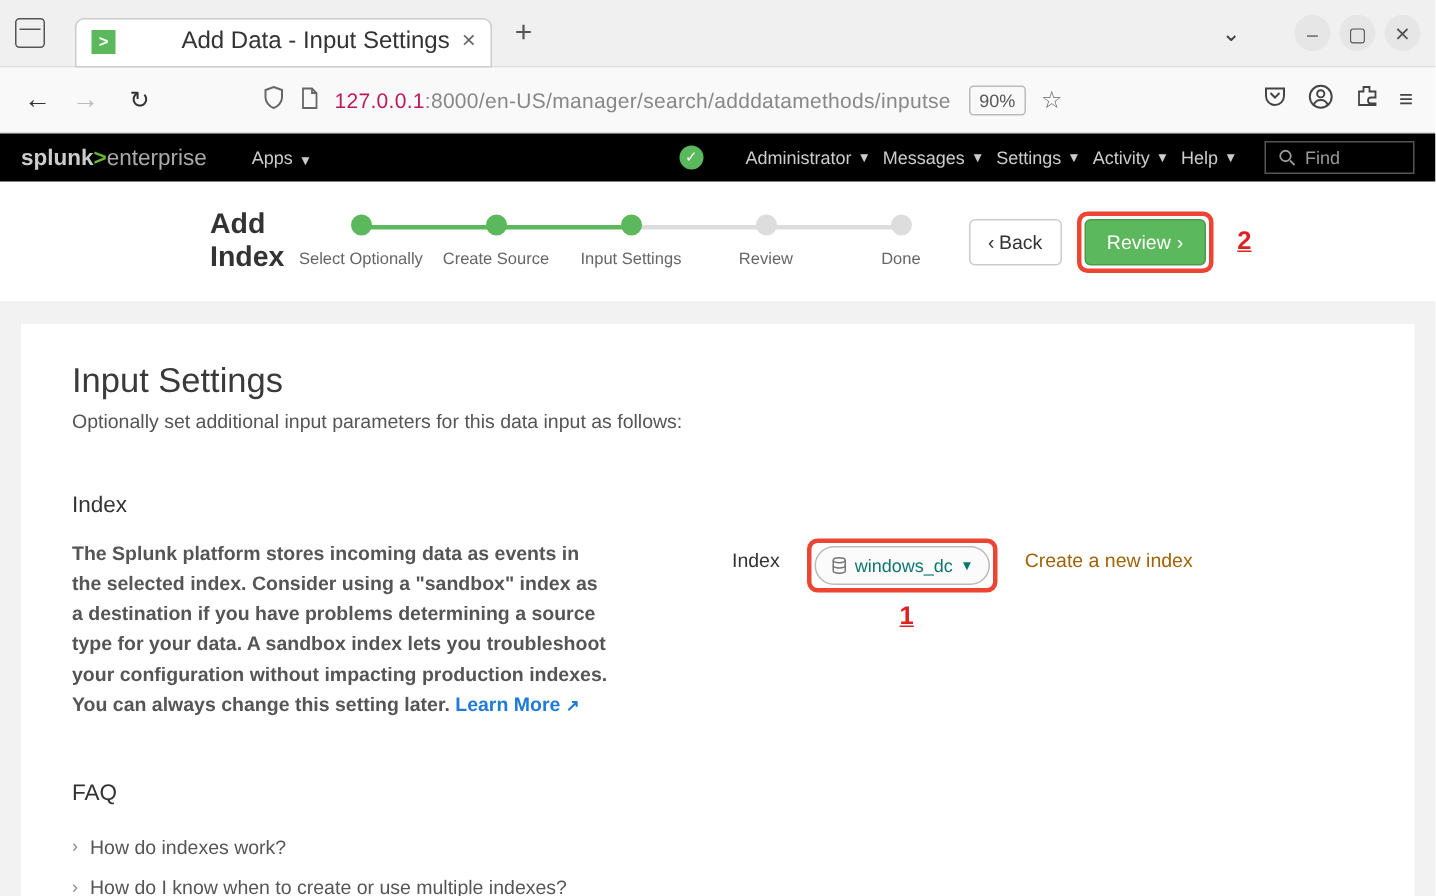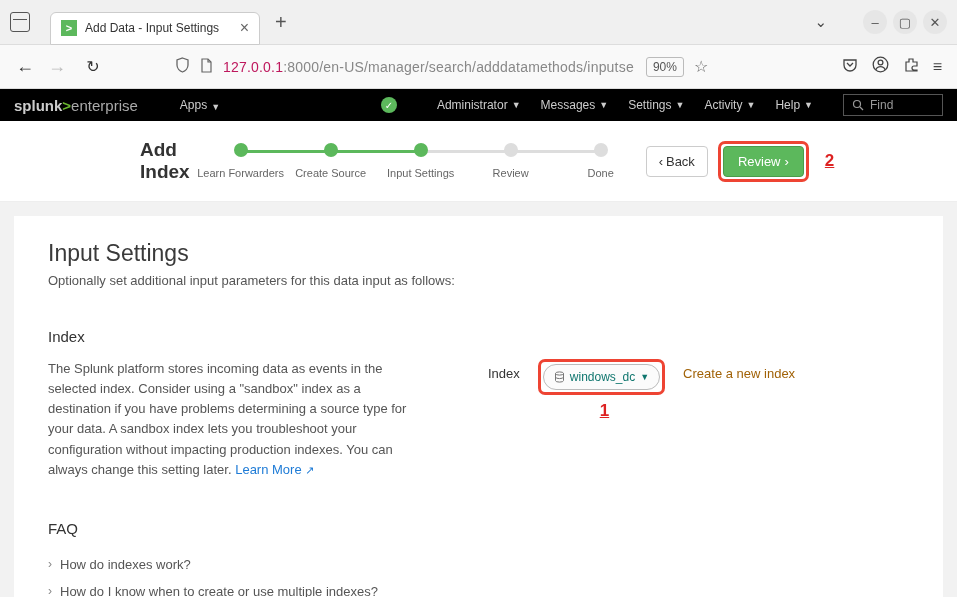--- a/index.html
+++ b/index.html
@@ -4,21 +4,21 @@
 <style>
 * { box-sizing: border-box; margin: 0; padding: 0; }
 body { font-family: "Helvetica Neue", Arial, sans-serif; font-size: 13px; color: #333; background: #fff; width: 957px; }
 
 
 .browser-topbar { height: 45px; background: #f0f0f0; display: flex; align-items: center; padding: 0 10px; border-bottom: 1px solid #ddd; }
 .window-icon { width: 20px; height: 20px; border: 1.5px solid #555; border-radius: 3px; margin-right: 20px; display: flex; align-items: center; justify-content: center; position: relative; }
 .window-icon::before { content: ""; position: absolute; top: 2px; left: 2px; right: 2px; height: 4px; border-bottom: 1.5px solid #555; }
 .tab { background: #fff; border: 1px solid #ccc; border-radius: 6px 6px 0 0; padding: 6px 10px; display: flex; align-items: center; gap: 8px; height: 33px; margin-top: 12px; min-width: 210px; }
 .tab-favicon { width: 16px; height: 16px; background: #5cb85c; display: flex; align-items: center; justify-content: center; color: #fff; font-size: 11px; font-weight: bold; }
-.tab-title { font-size: 12px; color: #333; }
+.tab-title { font-size: 16px; color: #333; margin-left: 36px; }
 .tab-close { color: #666; font-size: 16px; margin-left: auto; }
 .newtab { margin-left: 15px; font-size: 20px; color: #555; }
 .browser-topbar-spacer { flex: 1; }
 .chevron-down { font-size: 15px; color: #444; margin-right: 30px; }
 .window-ctl { width: 24px; height: 24px; border-radius: 50%; background: #e6e6e6; display: flex; align-items: center; justify-content: center; margin-left: 6px; color: #555; font-size: 13px; }
 
 .browser-navbar { height: 44px; background: #f9f9f9; display: flex; align-items: center; padding: 0 15px; border-bottom: 1px solid #ddd; gap: 12px; }
 .nav-arrow { font-size: 18px; color: #333; width: 20px; text-align: center; }
 .nav-arrow.disabled { color: #bbb; }
 .reload { font-size: 16px; margin-left: 4px; }
@@ -26,21 +26,21 @@
 .shield { font-size: 14px; color: #666; margin-right: 10px; }
 .file-icon { font-size: 14px; color: #666; margin-right: 10px; }
 .url { font-size: 14px; color: #888; letter-spacing: 0.2px; }
 .url .dark { color: #be185d; }
 .zoom-badge { border: 1px solid #bbb; border-radius: 3px; padding: 2px 6px; font-size: 12px; color: #555; margin-left: 12px; }
 .star { font-size: 16px; color: #666; margin-left: 10px; }
 .nav-right { display: flex; gap: 14px; align-items: center; color: #444; margin-left: 30px; }
 .nav-right span { font-size: 16px; }
 
 
-.splunk-bar { height: 32px; background: #000; display: flex; align-items: center; padding: 0 14px; color: #ccc; font-size: 12px; gap: 12px; }
+.splunk-bar { height: 32px; background: #000; display: flex; align-items: center; padding: 0 14px; color: #ccc; font-size: 12px; }
 .splunk-logo { font-size: 15px; font-weight: 600; }
 .splunk-logo .gt { color: #6ab82f; }
 .splunk-logo .ent { font-weight: 400; color: #aaa; }
 .apps-menu { margin-left: 30px; display: flex; align-items: flex-end; gap: 4px; }
 .splunk-spacer { flex: 1; }
 .green-check { width: 16px; height: 16px; background: #5cb85c; border-radius: 50%; display: flex; align-items: center; justify-content: center; color: #fff; font-size: 10px; margin-right: 20px; }
 .splunk-menu { margin-left: 8px; display: flex; align-items: center; gap: 4px; }
 .find-box { margin-left: 18px; border: 1px solid #555; padding: 3px 8px; font-size: 12px; color: #999; width: 100px; display: flex; align-items: center; gap: 6px; }
 .caret { font-size: 9px; }
 
@@ -62,21 +62,21 @@
 .highlight-red { border: 3px solid #e43; border-radius: 7px; padding: 2px; }
 .num-badge { color: #d22; font-weight: bold; font-size: 17px; text-decoration: underline; margin-left: 6px; }
 
 
 .content-wrap { background: #f2f2f2; padding: 14px; }
 .content { background: #fff; padding: 24px 34px 40px; }
 .h1 { font-size: 23px; color: #3a3a3a; font-weight: 500; margin-bottom: 6px; }
 .subtitle { font-size: 13px; color: #555; margin-bottom: 40px; }
 .section-h { font-size: 15px; color: #333; margin-bottom: 14px; }
 .section-row { display: flex; gap: 80px; align-items: flex-start; }
-.section-text { width: 360px; font-size: 13px; color: #555; line-height: 1.55; }
+.section-text { width: 360px; font-size: 13px; color: #555; line-height: 1.55; font-weight: bold; }
 .learn-more { color: #1e7bd6; text-decoration: none; }
 .learn-more .ext { font-size: 11px; }
 .index-picker { display: flex; align-items: flex-start; gap: 18px; }
 .index-label { font-size: 13px; color: #333; padding-top: 7px; }
 .index-dropdown { border: 1px solid #bbb; border-radius: 13px; padding: 5px 10px; font-size: 12px; color: #0f766e; display: flex; align-items: center; gap: 5px; background: #fbfbfb; }
 .index-dropdown-wrap { display: flex; flex-direction: column; align-items: center; }
 .create-link { color: #a16207; font-size: 13px; padding-top: 7px; }
 .faq { margin-top: 40px; }
 .faq-h { font-size: 15px; color: #333; margin-bottom: 14px; }
 .faq-item { font-size: 13px; color: #555; padding: 6px 0; display: flex; gap: 8px; align-items: center; }
@@ -175,21 +175,21 @@
     <span>Find</span>
   </span>
 </div>
 
 <div class="wizard">
   <div class="wizard-title">Add Index</div>
   <div class="steps">
     <div class="step done">
         <div class="dot"></div>
         <div class="line"></div>
-        <div class="step-label">Learn Forwarders</div>
+        <div class="step-label">Select Optionally</div>
       </div>
     <div class="step done">
         <div class="dot"></div>
         <div class="line"></div>
         <div class="step-label">Create Source</div>
       </div>
     <div class="step current">
         <div class="dot"></div>
         <div class="line"></div>
         <div class="step-label">Input Settings</div>

